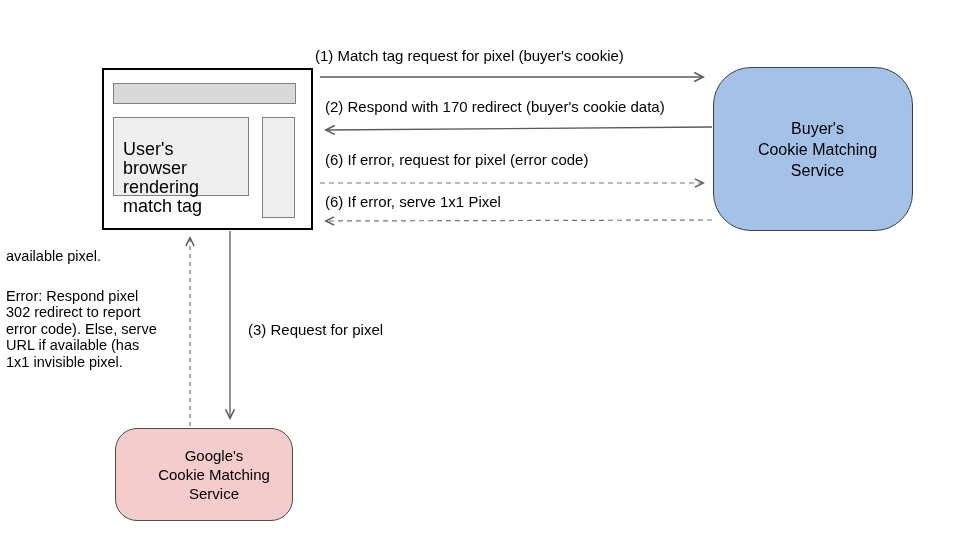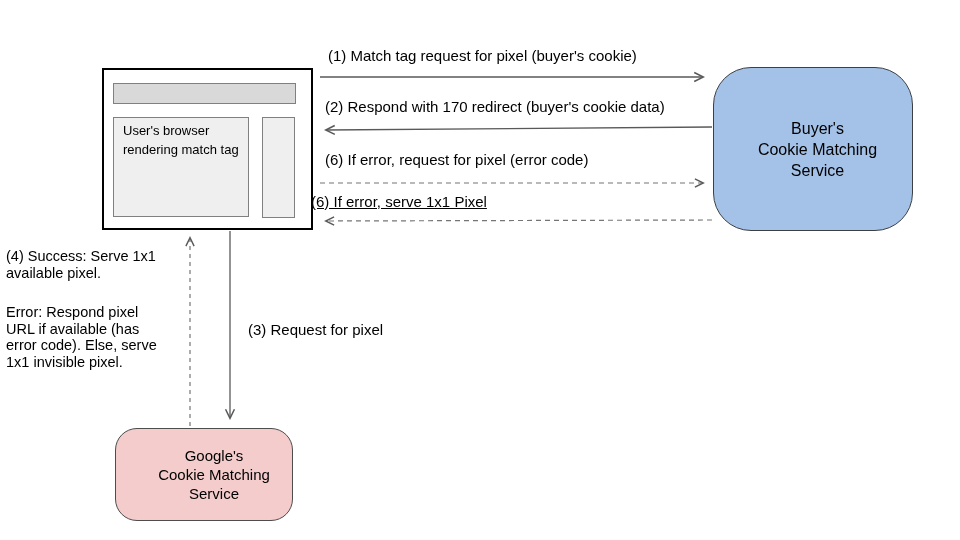--- a/index.html
+++ b/index.html
@@ -7,40 +7,40 @@
   .canvas{position:relative;width:960px;height:540px;background:#ffffff;overflow:hidden;}
 
   
   .arrow-layer{position:absolute;left:0;top:0;width:960px;height:540px;pointer-events:none;}
 
   
   .browser-box{position:absolute;left:102px;top:68px;width:211px;height:162px;
     background:#ffffff;border:2px solid #000;box-sizing:border-box;}
   .browser-topbar{position:absolute;left:9px;top:13px;width:183px;height:21px;
     background:#d9d9d9;border:1px solid #808080;box-sizing:border-box;}
-  .browser-content{position:absolute;left:9px;top:47px;width:136px;height:100px;
+  .browser-content{position:absolute;left:9px;top:47px;width:136px;height:79px;
     background:#efefef;border:1px solid #808080;box-sizing:border-box;
-    padding:3px 8px 0 9px;font-size:13px;line-height:19px;}
+    padding:22px 8px 0 9px;font-size:18px;line-height:19px;}
   .browser-sidebar{position:absolute;left:158px;top:47px;width:33px;height:101px;
     background:#efefef;border:1px solid #808080;box-sizing:border-box;}
 
   
   .node{position:absolute;display:flex;flex-direction:column;align-items:center;
     justify-content:center;text-align:center;box-sizing:border-box;}
   .node-buyer{left:713px;top:67px;width:200px;height:164px;border-radius:38px;
     background:#a4c2e8;border:1.5px solid #3c4043;font-size:16px;line-height:21px;padding-left:9px;}
   .node-google{left:115px;top:428px;width:178px;height:93px;border-radius:22px;
     background:#f4cccc;border:1.5px solid #4d4d4d;font-size:15px;line-height:19px;padding-left:20px;}
 
   
   .arrow-label{position:absolute;font-size:15px;line-height:17px;white-space:nowrap;}
-  .lbl-1{left:328px;top:47px;}
+  .lbl-1{left:315px;top:47px;}
   .lbl-2{left:325px;top:98px;}
   .lbl-5{left:325px;top:151px;}
-  .lbl-6{left:311px;top:193px;text-decoration:underline;}
+  .lbl-6{left:325px;top:193px;}
   .lbl-3{left:237px;top:320px;font-size:15px;line-height:19px;text-align:right;}
   .lbl-3 .line-1{padding-left:11px;}
 
   
   .left-note{position:absolute;left:6px;top:248px;width:186px;
     font-size:14.5px;line-height:16.5px;}
   .left-note .para-error{margin-top:23px;}
 </style>
 </head>
 <body>
@@ -85,24 +85,24 @@
   <div class="arrow-label lbl-2">(2)  Respond with 170 redirect (buyer's cookie data)</div>
   <div class="arrow-label lbl-5">(6) If error, request for pixel (error code)</div>
   <div class="arrow-label lbl-6">(6) If error, serve 1x1 Pixel</div>
 
   <div class="arrow-label lbl-3">
     <div class="line-1">(3)  Request for pixel</div>
   </div>
 
   <div class="left-note">
     <div class="para-success">
-      <div>(4) Success: Serve 1x1</div>
       <div>available pixel.</div>
     </div>
     <div class="para-error">
       <div>Error: Respond pixel</div>
+      <div>302 redirect to report</div>
+      <div>error code). Else, serve</div>
       <div>URL if available (has</div>
-      <div>error code). Else, serve</div>
       <div>1x1 invisible pixel.</div>
     </div>
   </div>
 
 </div>
 
 </body></html>

